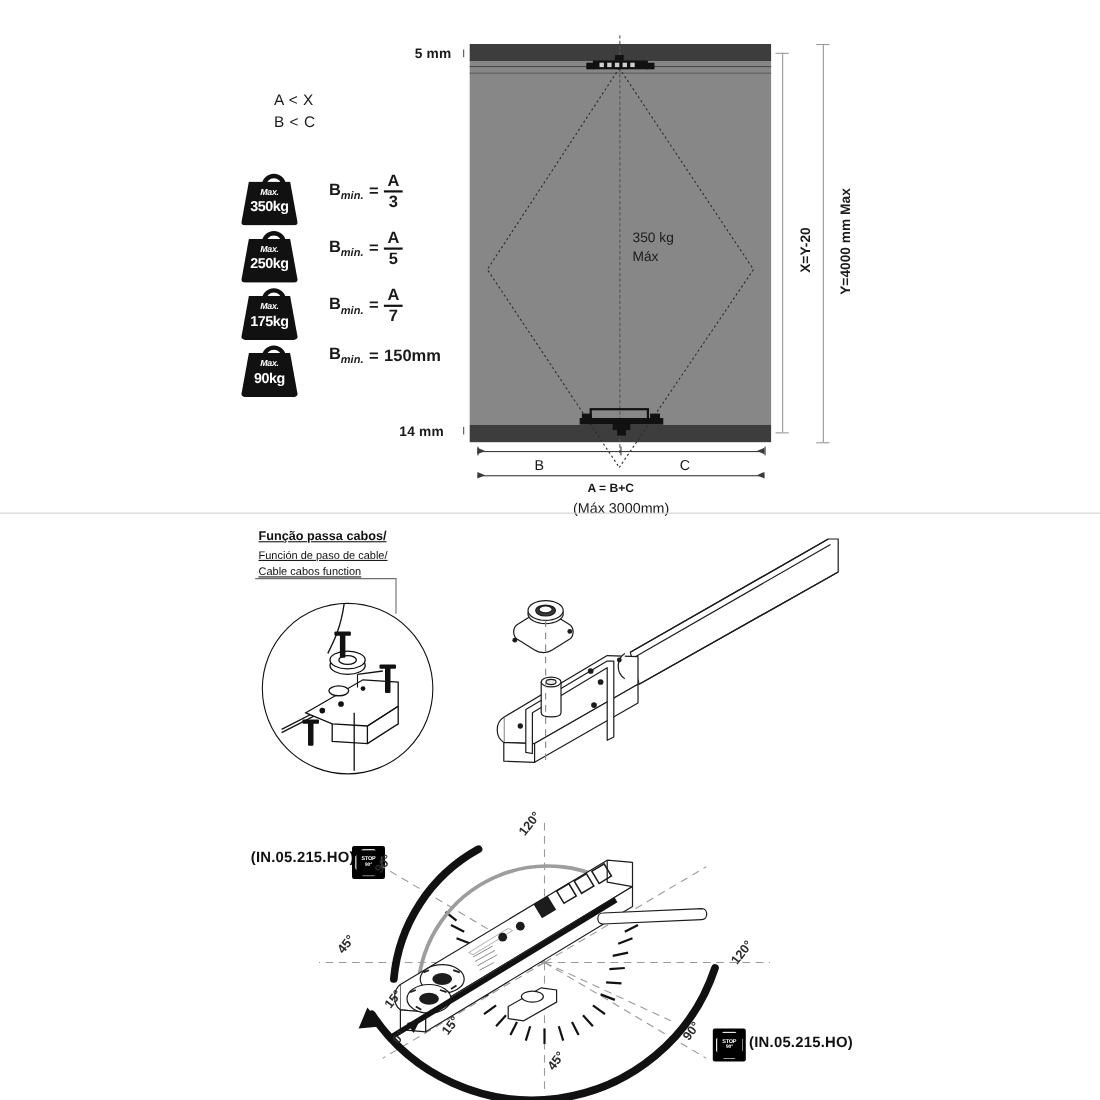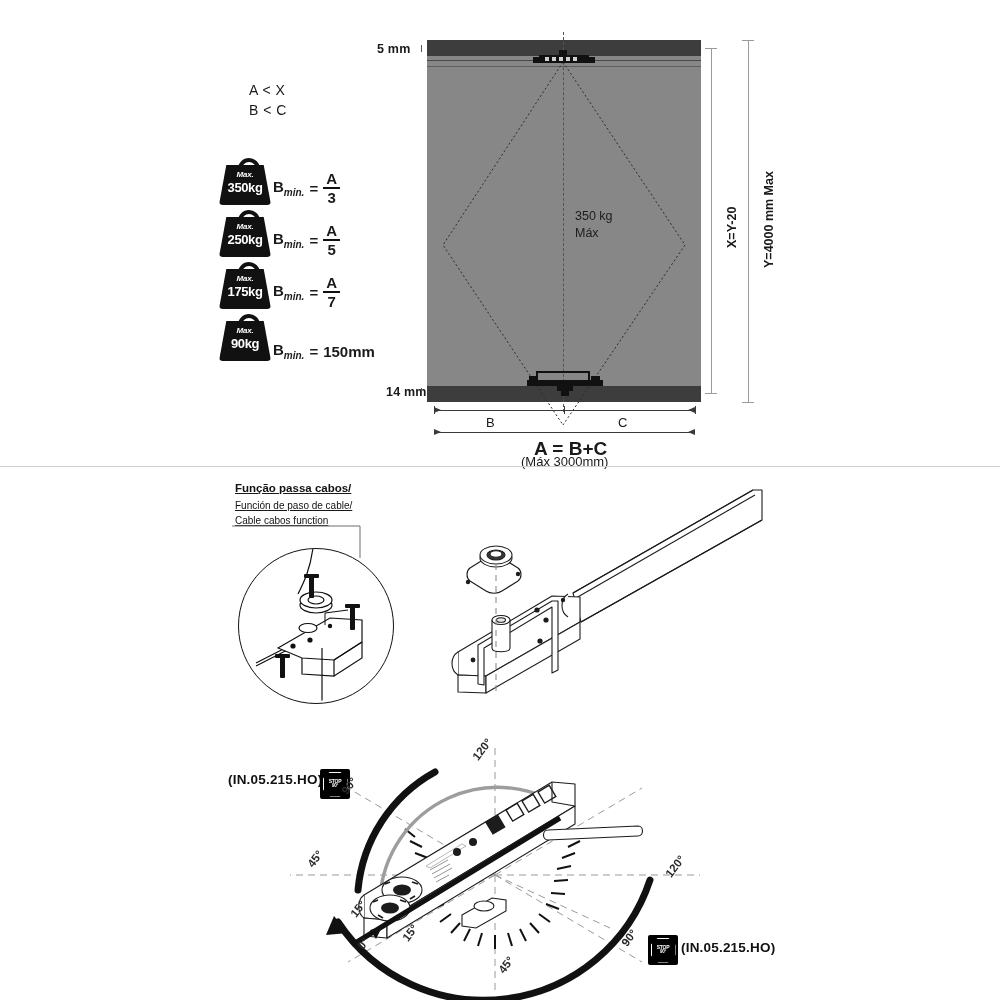--- a/index.html
+++ b/index.html
@@ -41,21 +41,21 @@
 
   
   .hline{position:absolute;height:0;border-top:1px solid #3a3a3a;}
   .tickv{position:absolute;width:0;border-left:1px solid #3a3a3a;}
   .arrowL,.arrowR{position:absolute;width:0;height:0;border-top:3px solid transparent;
       border-bottom:3px solid transparent;}
   .arrowL{border-right:7px solid #3a3a3a;}
   .arrowR{border-left:7px solid #3a3a3a;}
 
   
-  .wrow{position:absolute;display:flex;align-items:flex-end;gap:2px;}
+  .wrow{position:absolute;display:flex;align-items:flex-start;gap:28px;}
   .weight-ico{position:relative;width:52px;height:48px;}
   .weight-body{position:absolute;left:0;top:8px;width:52px;height:40px;background:#111;
       clip-path:polygon(14% 0,86% 0,100% 100%,0 100%);border-radius:4px;}
   .weight-ring{position:absolute;left:19px;top:1px;width:14px;height:14px;border-radius:50%;
       border:4px solid #111;background:#fff;}
   .w-max{position:absolute;left:0;top:13px;width:52px;text-align:center;color:#fff;
       font-size:8px;font-weight:bold;font-style:italic;letter-spacing:-.2px;}
   .w-kg{position:absolute;left:0;top:23px;width:52px;text-align:center;color:#fff;
       font-size:13px;font-weight:bold;letter-spacing:-.4px;}
   .formula{display:flex;align-items:center;gap:5px;font-size:15px;font-weight:bold;}
@@ -165,21 +165,21 @@
     <div class="formula">
       <span><span class="fb">B</span><span class="fsub">min.</span></span>
       <span class="fb">=</span>
       <span class="plain">150mm</span>
     </div>
   </div>
 
   <div class="abs nosel dim-text" style="left:377px;top:42px;">5 mm</div>
   <div class="abs" style="left:421px;top:45px;width:0;height:7px;border-left:1px solid #555;"></div>
 
-  <div class="abs nosel dim-text" style="left:386px;top:385px;">14 mm</div>
+  <div class="abs nosel dim-text" style="left:363px;top:385px;">14 mm</div>
   <div class="abs" style="left:421px;top:388px;width:0;height:7px;border-left:1px solid #555;"></div>
 
   <div id="door-wrap">
     <div class="band" id="band-top"></div>
     <div id="glass"></div>
     <div id="glass-inner-line2"></div>
     <div id="glass-inner-line"></div>
     <div class="band" id="band-bottom"></div>
 
     <svg class="abs" style="left:0;top:0;" width="274" height="362">
@@ -234,21 +234,21 @@
   <div class="arrowR" style="left:434px;top:407px;"></div>
   <div class="arrowL" style="left:688px;top:407px;"></div>
 
   <div class="abs nosel" style="left:486px;top:415px;font-size:13px;">B</div>
   <div class="abs nosel" style="left:618px;top:415px;font-size:13px;">C</div>
 
   <div class="hline" style="left:434px;top:432px;width:261px;"></div>
   <div class="arrowR" style="left:434px;top:429px;"></div>
   <div class="arrowL" style="left:688px;top:429px;"></div>
 
-  <div class="abs nosel" style="left:534px;top:438px;font-size:19px;font-weight:bold;">A = B+C</div>
+  <div class="abs nosel" style="left:534px;top:438px;font-size:11px;font-weight:bold;">A = B+C</div>
   <div class="abs nosel" style="left:521px;top:454px;font-size:13px;">(Máx 3000mm)</div>
 </div>
 
 <div id="divider"></div>
 
 <div id="cable-label">
   <div class="l1">Função passa cabos/</div>
   <div class="l2">Función de paso de cable/</div>
   <div class="l3">Cable cabos function</div>
 </div>

